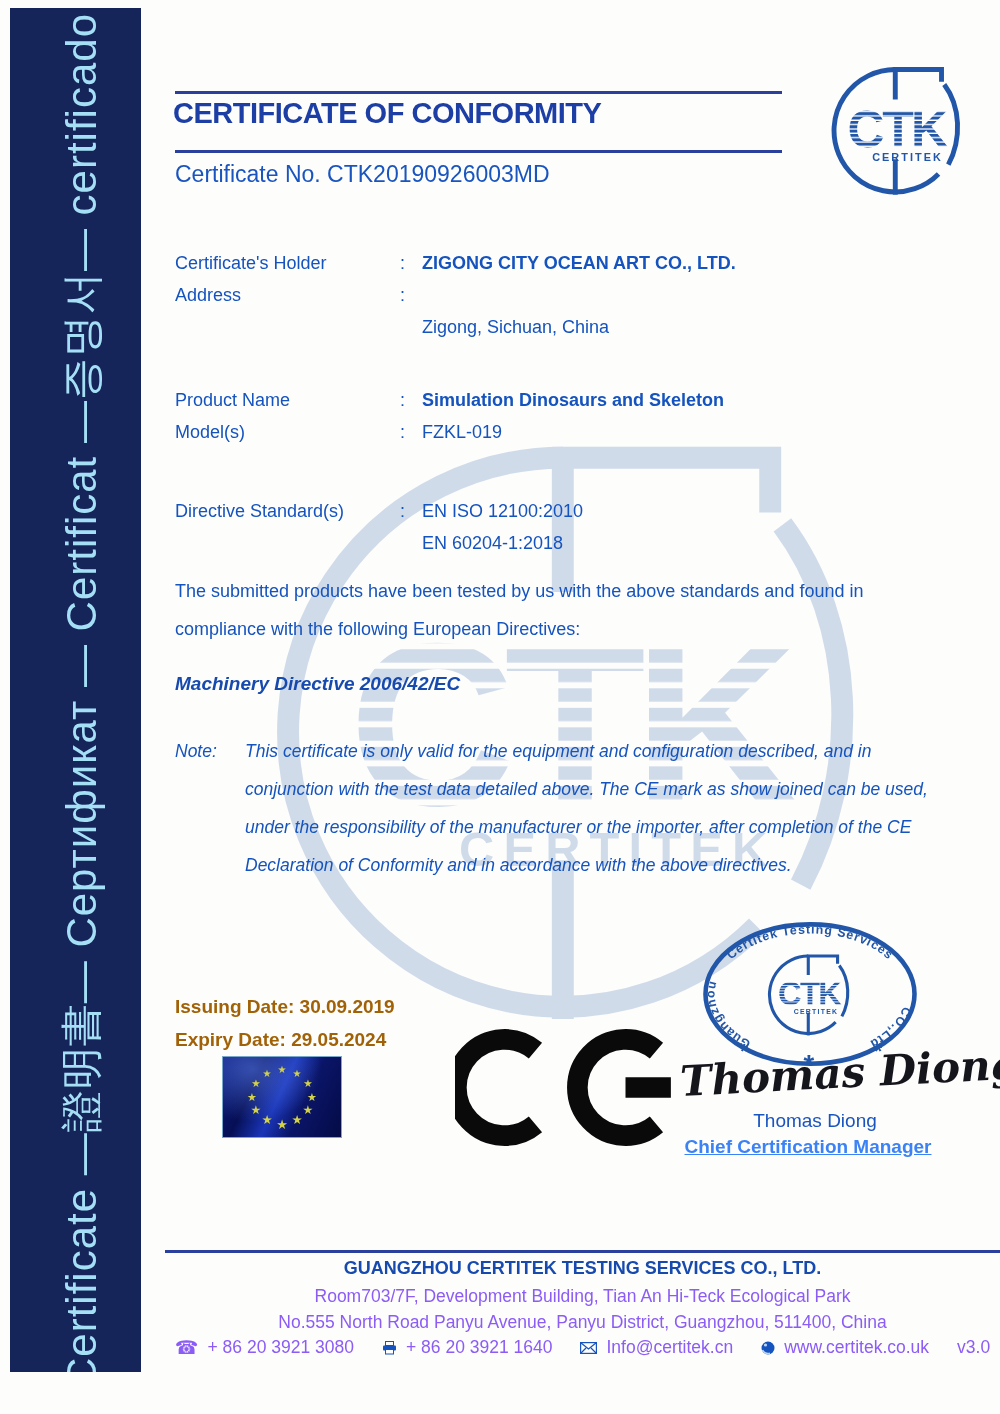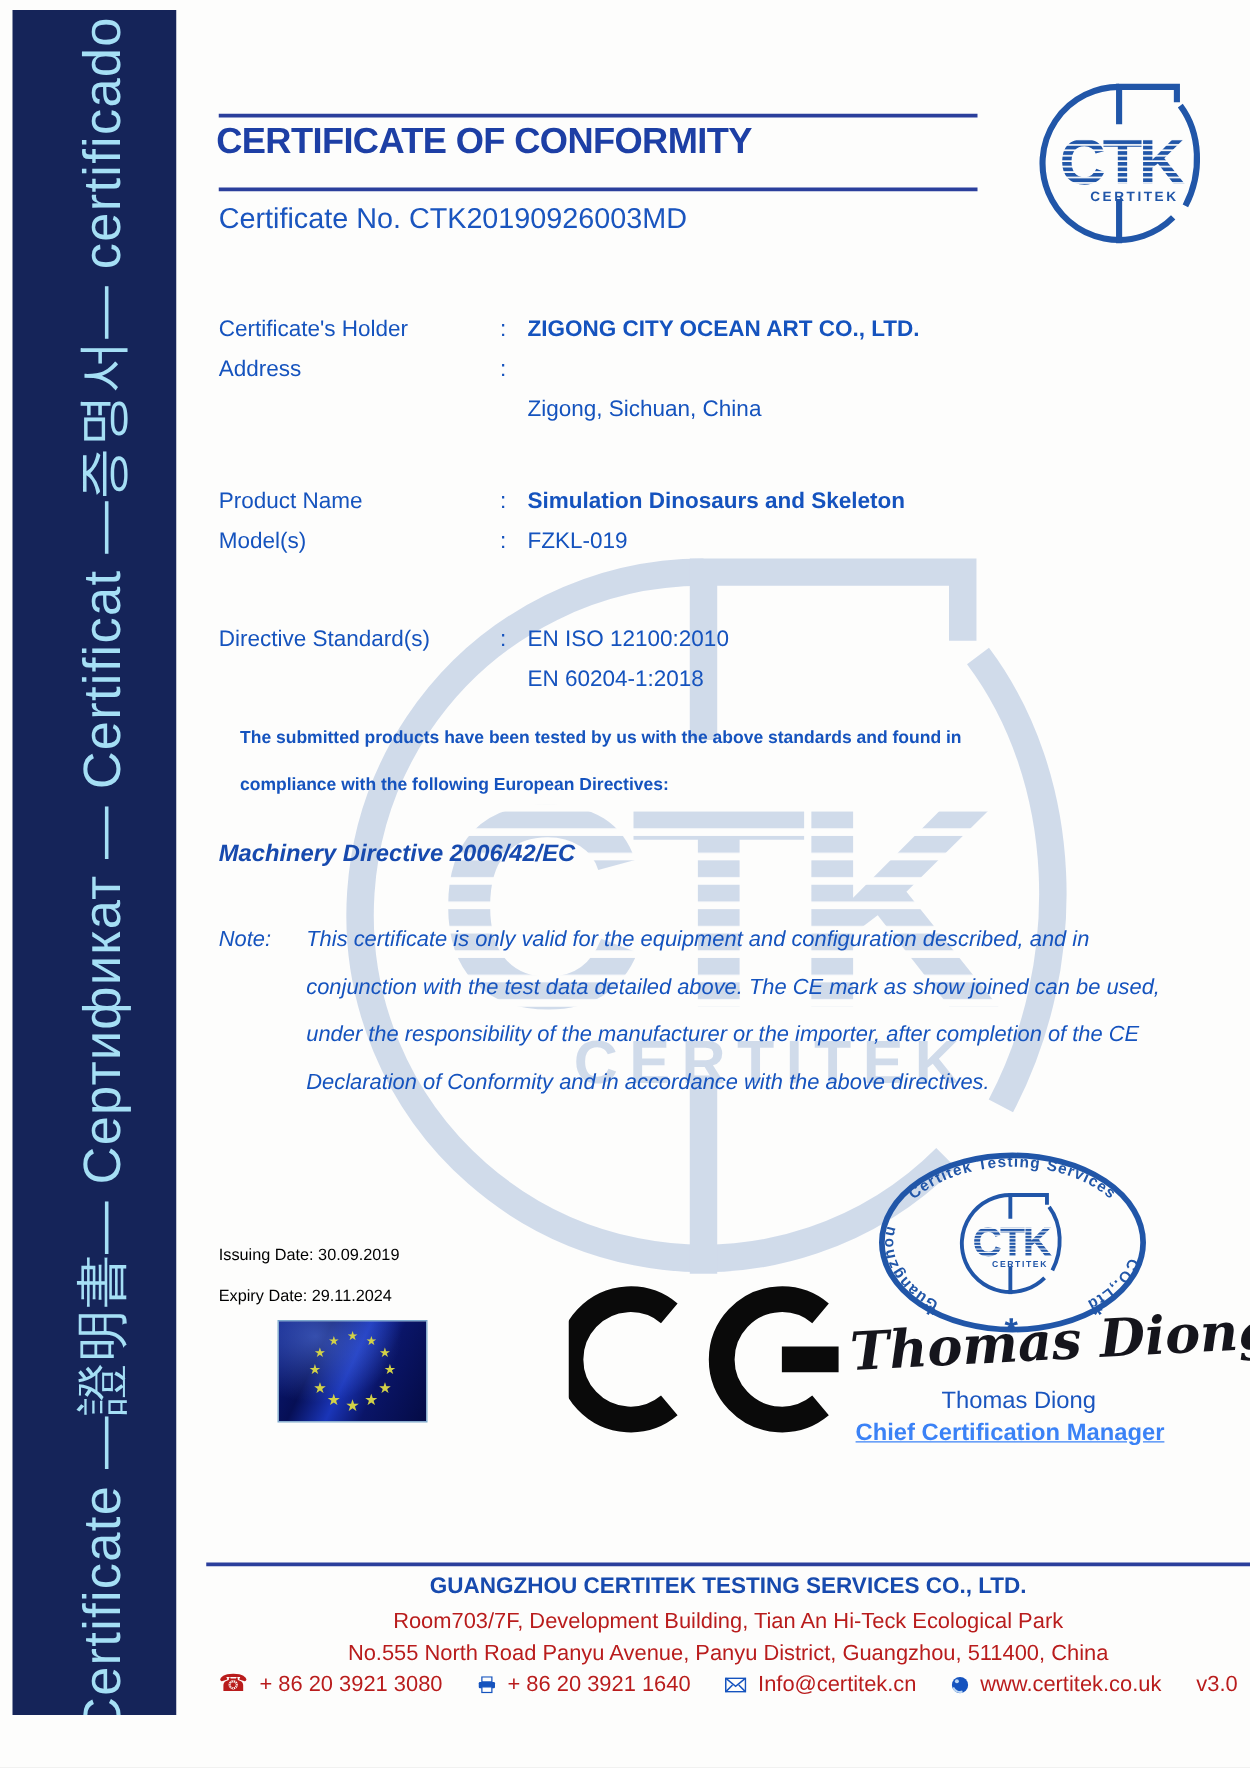--- a/index.html
+++ b/index.html
@@ -31,25 +31,25 @@
   .cert-no{position:absolute; left:175px; top:161px; font-size:23px; color:#1a55bf;}
   .header-logo{position:absolute; left:830px; top:60px; width:136px; height:136px;}
   
   .watermark{position:absolute; left:270px; top:415px; width:610px; height:610px; opacity:.2;}
   
   .row{position:absolute; left:175px; width:790px; display:flex; font-size:18px;}
   .row .lbl{width:225px; flex:none;}
   .row .col{width:22px; flex:none;}
   .row .val{flex:1;}
   .bold{font-weight:bold;}
-  .stmt{position:absolute; left:192px; font-size:14px;font-weight:bold;}
+  .stmt{position:absolute; left:175px; font-size:18px;}
   .directive{position:absolute; left:175px; top:673px; font-size:19px; font-weight:bold; font-style:italic; color:#174aae;}
   .note-lbl{position:absolute; left:175px; top:741px; font-size:17.5px; font-style:italic;}
   .note-line{position:absolute; left:245px; font-size:17.5px; font-style:italic;}
-  .date-line{position:absolute; left:175px; font-size:13px; font-weight:normal; color:#000000;}
+  .date-line{position:absolute; left:175px; font-size:19px; font-weight:bold; color:#a16207;}
   
   .eu-flag{
     position:absolute; left:222px; top:1056px; width:118px; height:80px;
     border:1px solid #7aa7cc;
     background:
       radial-gradient(ellipse at 25% 15%, rgba(100,140,255,.50), rgba(0,0,0,0) 55%),
       linear-gradient(115deg,#0a1a7a 0%,#060f55 28%,#1a35b8 48%,#0a1568 66%,#040b45 100%);
   }
   .eu-star{position:absolute; transform:translate(-50%,-50%); color:#d2d148; line-height:1;}
   
@@ -58,21 +58,21 @@
   .stamp{position:absolute; left:700px; top:916px; width:220px; height:156px;}
   .signature-script{
     position:absolute; left:680px; top:1050px; width:270px; text-align:center;
     font-family:"DejaVu Serif", serif; font-style:italic; font-weight:bold;
     font-size:42px; color:#15151c; transform:rotate(-3deg); white-space:nowrap;
   }
   .signatory-name{position:absolute; left:685px; top:1110px; width:260px; text-align:center; font-size:19px; color:#1a55bf;}
   .signatory-title{position:absolute; left:633px; top:1136px; width:350px; text-align:center; font-size:19px; font-weight:bold; color:#3b82f6;text-decoration:underline;}
   
   .footer-rule{left:165px; top:1250px; width:835px;}
-  .f-line{position:absolute; left:165px; width:835px; text-align:center; font-size:17.5px; color:#b91c1c;}
+  .f-line{position:absolute; left:165px; width:835px; text-align:center; font-size:17.5px; color:#8b5cf6;}
   .f-company{top:1258px; font-weight:bold; color:#174aae; font-size:18px;}
   .f-addr1{top:1286px;}
   .f-addr2{top:1312px;}
   .f-contact{top:1337px; display:flex; justify-content:center; align-items:center; gap:9px;}
   .f-contact .icon{display:inline-flex; align-items:center;}
   .phone-glyph{font-size:19px; line-height:1;}
   .gap{width:10px;}
 </style>
 </head>
 <body>
@@ -152,21 +152,21 @@
   <div class="stmt" style="top:619px">compliance with the following European Directives:</div>
   <div class="directive">Machinery Directive 2006/42/EC</div>
 
   <div class="note-lbl">Note:</div>
   <div class="note-line" style="top:741px">This certificate is only valid for the equipment and configuration described, and in</div>
   <div class="note-line" style="top:779px">conjunction with the test data detailed above. The CE mark as show joined can be used,</div>
   <div class="note-line" style="top:817px">under the responsibility of the manufacturer or the importer, after completion of the CE</div>
   <div class="note-line" style="top:855px">Declaration of Conformity and in accordance with the above directives.</div>
 
   <div class="date-line" style="top:996px">Issuing Date: 30.09.2019</div>
-  <div class="date-line" style="top:1029px">Expiry Date: 29.11.2024</div>
+  <div class="date-line" style="top:1029px">Expiry Date: 29.05.2024</div>
 
   <div class="eu-flag">
     <span class="eu-star" style="left:59px;top:13px;font-size:10px">★</span>
     <span class="eu-star" style="left:74px;top:17px;font-size:10px">★</span>
     <span class="eu-star" style="left:85px;top:26px;font-size:10.5px">★</span>
     <span class="eu-star" style="left:89px;top:40px;font-size:11px">★</span>
     <span class="eu-star" style="left:85px;top:53px;font-size:12px">★</span>
     <span class="eu-star" style="left:74px;top:63px;font-size:12.5px">★</span>
     <span class="eu-star" style="left:59px;top:67px;font-size:13px">★</span>
     <span class="eu-star" style="left:44px;top:63px;font-size:12.5px">★</span>

